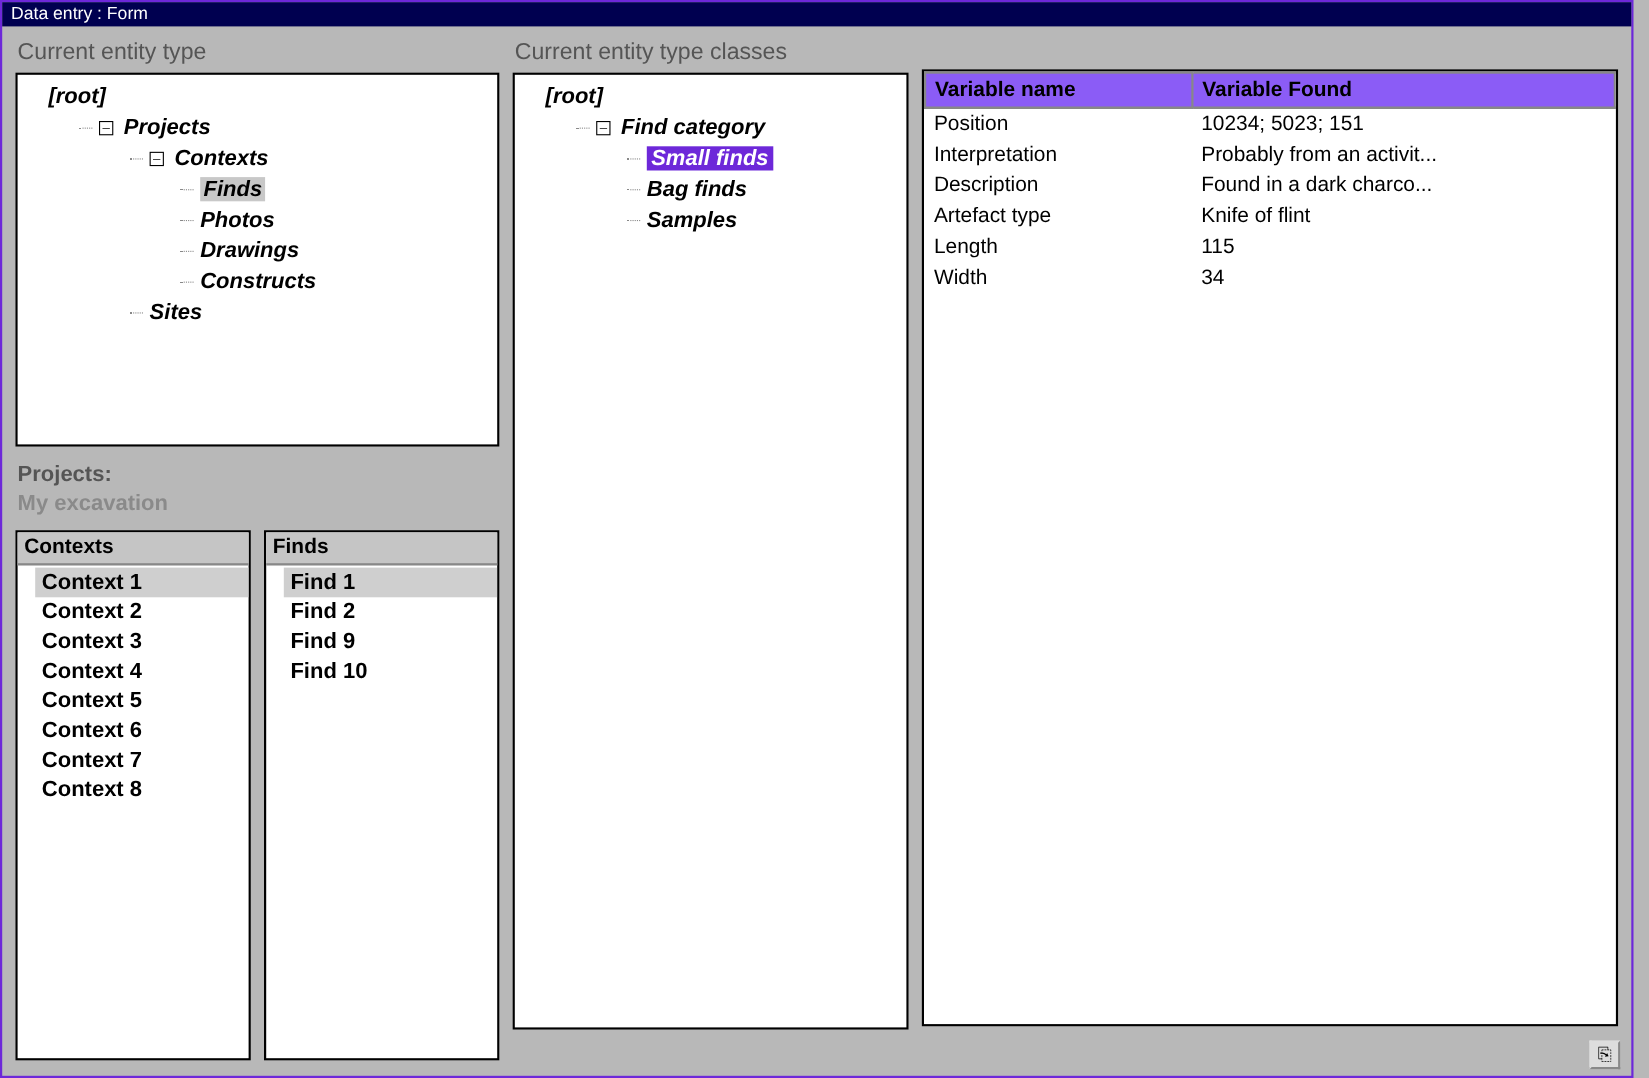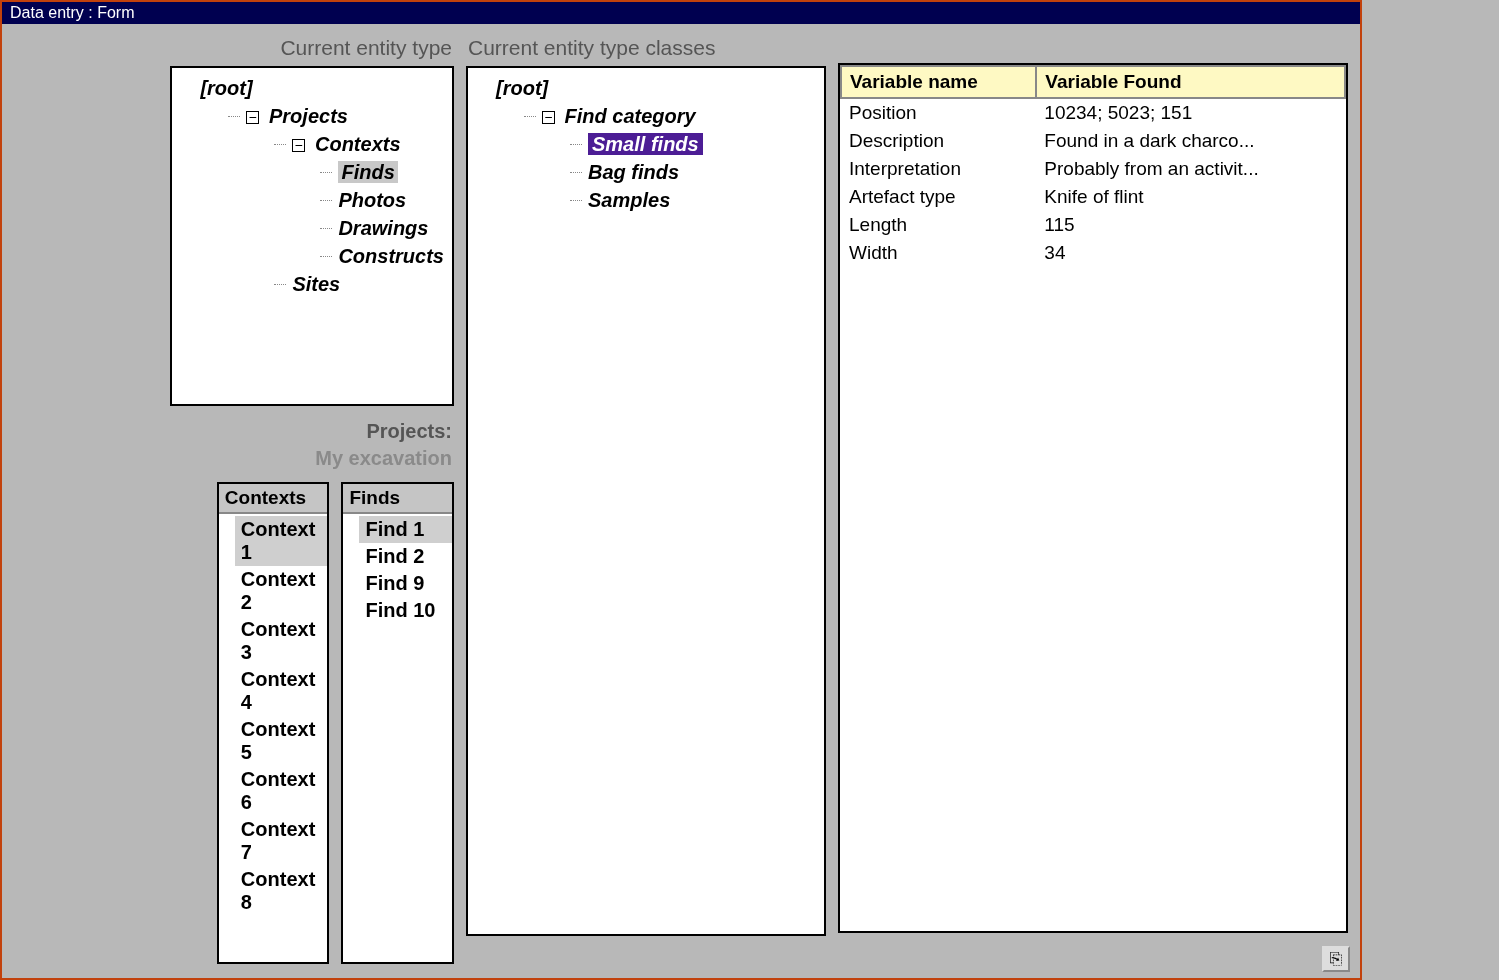--- a/index.html
+++ b/index.html
@@ -5,23 +5,23 @@
   * { box-sizing: border-box; }
   body {
     margin: 0;
     font-family: Arial, Helvetica, sans-serif;
     background: #b8b8b8;
     width: 1499px;
     height: 980px;
     overflow: hidden;
   }
   .window {
-    width: 1362px;
+    width: 1485px;
     height: 980px;
-    border: 2px solid #c2410c;
+    border: 2px solid #6d28d9;
     display: flex;
     flex-direction: column;
     background: #b8b8b8;
   }
   .titlebar {
     background: #00008b;
     background: #000050;
     color: #fff;
     padding: 2px 8px;
     font-size: 16px;
@@ -32,21 +32,21 @@
     flex: 1;
     display: flex;
     gap: 12px;
     padding: 10px 12px 14px 12px;
     position: relative;
   }
   .col {
     display: flex;
     flex-direction: column;
   }
-  .col-left   { width: 440px; align-items: flex-end; }
+  .col-left   { width: 440px; }
   .col-center { width: 360px; }
   .col-right  { flex: 1; }
 
   .section-label {
     font-size: 21px;
     color: #555;
     margin: 2px 2px 6px 2px;
     font-weight: normal;
   }
 
@@ -85,21 +85,21 @@
     font-size:12px;
     margin-right:4px;
     vertical-align:middle;
   }
   .tree .node-label { font-weight: bold; }
   .tree .selected {
     background: #c8c8c8;
     padding: 0 3px;
   }
   .tree .selected-inverse {
-    background: #4c1d95;
+    background: #6d28d9;
     color: #fff;
     padding: 0 4px;
   }
 
   .proj-sub {
     font-size: 20px;
     font-weight: bold;
     color: #555;
     margin: 14px 2px 4px 2px;
   }
@@ -139,21 +139,21 @@
     font-weight: bold;
     padding: 2px 6px;
     cursor: default;
     margin-left: 16px;
   }
   .list-item.sel { background: #cfcfcf; }
 
   
   .vartable { width:100%; border-collapse: collapse; font-size:19px; }
   .vartable thead th {
-    background:#fef9c3;
+    background:#8b5cf6;
     text-align:left;
     font-weight:bold;
     padding:4px 8px;
     border:2px solid #888;
   }
   .vartable td {
     padding:3px 8px;
     font-weight:normal;
     white-space: nowrap;
     overflow: hidden;
@@ -293,26 +293,26 @@
               <th>Variable name</th>
               <th>Variable Found</th>
             </tr>
           </thead>
           <tbody id="var-body">
               <tr>
                 <td>Position</td>
                 <td>10234; 5023; 151</td>
               </tr>
               <tr>
+                <td>Interpretation</td>
+                <td>Probably from an activit...</td>
+              </tr>
+              <tr>
                 <td>Description</td>
                 <td>Found in a dark charco...</td>
-              </tr>
-              <tr>
-                <td>Interpretation</td>
-                <td>Probably from an activit...</td>
               </tr>
               <tr>
                 <td>Artefact type</td>
                 <td>Knife of flint</td>
               </tr>
               <tr>
                 <td>Length</td>
                 <td>115</td>
               </tr>
               <tr>

